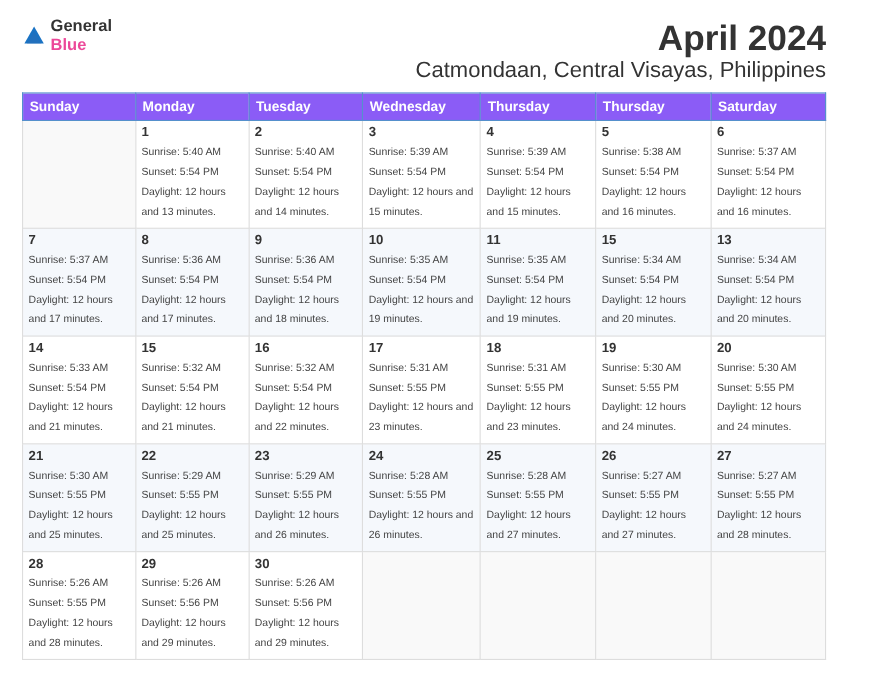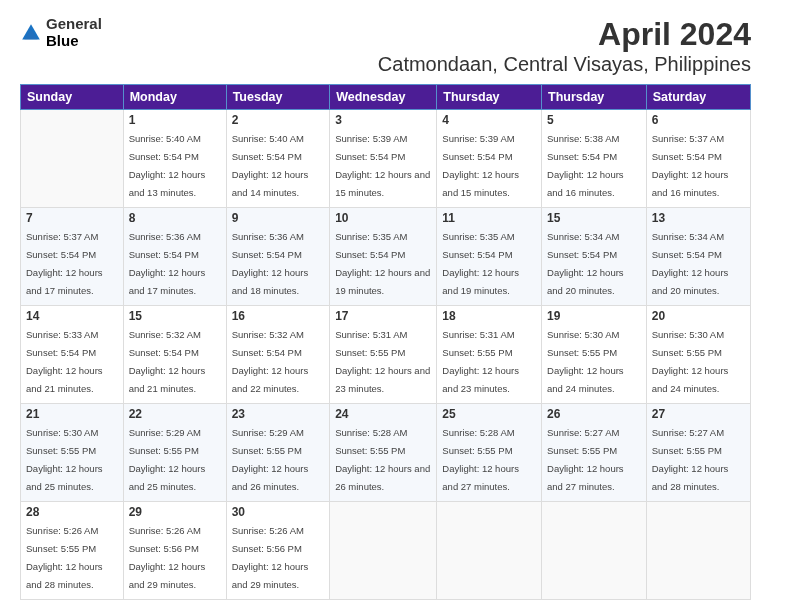--- a/index.html
+++ b/index.html
@@ -33,21 +33,21 @@
       line-height: 1.1;
     }
     .logo-general {
       font-size: 15px;
       font-weight: bold;
       color: #333;
     }
     .logo-blue {
       font-size: 15px;
       font-weight: bold;
-      color: #000000;
+      color: #ec4899;
     }
     .logo-icon {
       width: 22px;
       height: 22px;
       margin-right: 4px;
     }
     .title-area {
       text-align: right;
     }
     .month-title {
@@ -58,21 +58,21 @@
     .location {
       font-size: 20px;
       color: #333;
     }
     .calendar-table {
       width: 100%;
       border-collapse: collapse;
       flex: 1;
     }
     .calendar-table th {
-      background-color: #4c1d95;
+      background-color: #8b5cf6;
       color: #fff;
       text-align: left;
       padding: 5px 6px;
       font-size: 12.5px;
       font-weight: bold;
       border: 1px solid #5590cc;
     }
     .calendar-table td {
       border: 1px solid #ddd;
       vertical-align: top;

